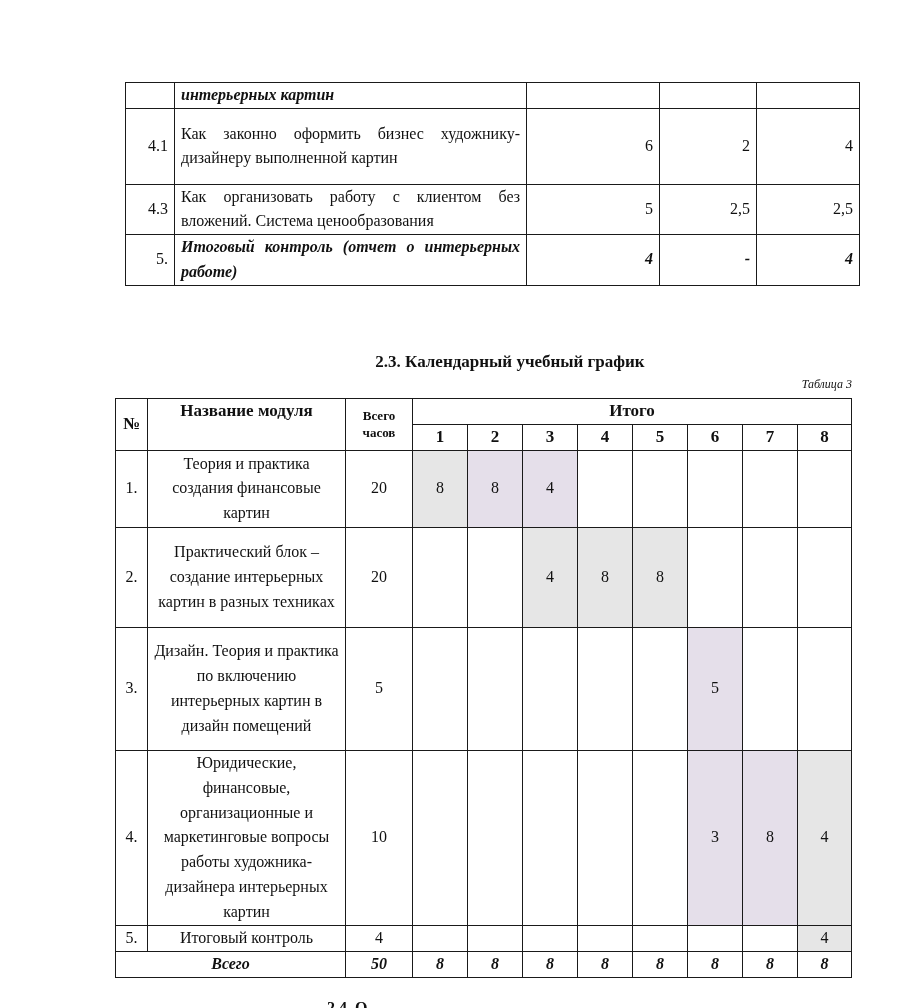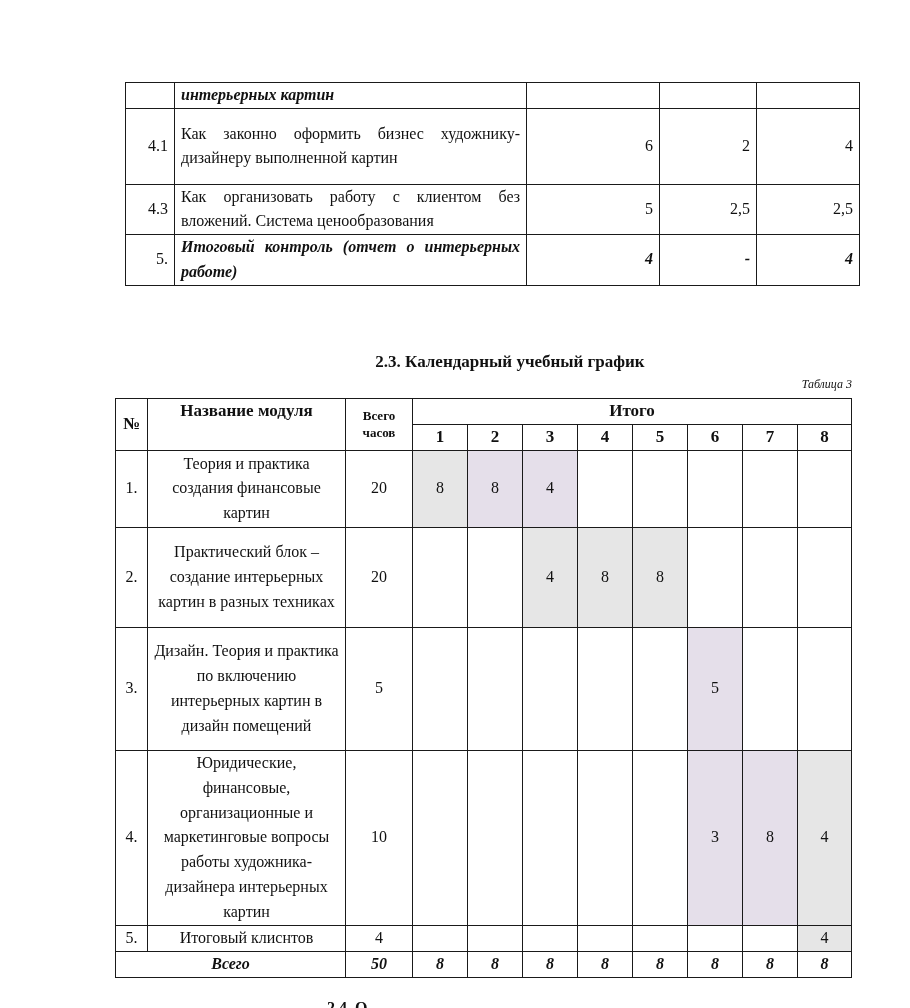--- a/index.html
+++ b/index.html
@@ -154,21 +154,21 @@
         <td></td>
         <td></td>
         <td></td>
         <td></td>
         <td class="l" style="background: rgb(229, 223, 234);">3</td>
         <td class="l" style="background: rgb(229, 223, 234);">8</td>
         <td class="g" style="background: rgb(230, 230, 230);">4</td>
       </tr>
       <tr style="height: 26px;">
         <td>5.</td>
-        <td>Итоговый клиснтов</td>
+        <td>Итоговый контроль</td>
         <td>4</td>
         <td></td>
         <td></td>
         <td></td>
         <td></td>
         <td></td>
         <td></td>
         <td></td>
         <td class="g" style="background: rgb(230, 230, 230);">4</td>
       </tr>

